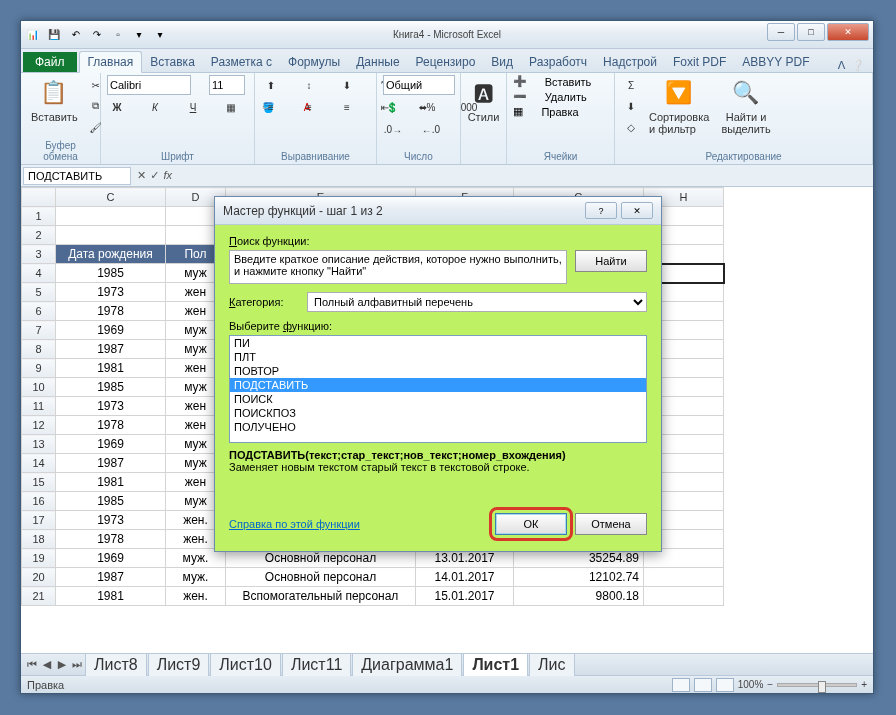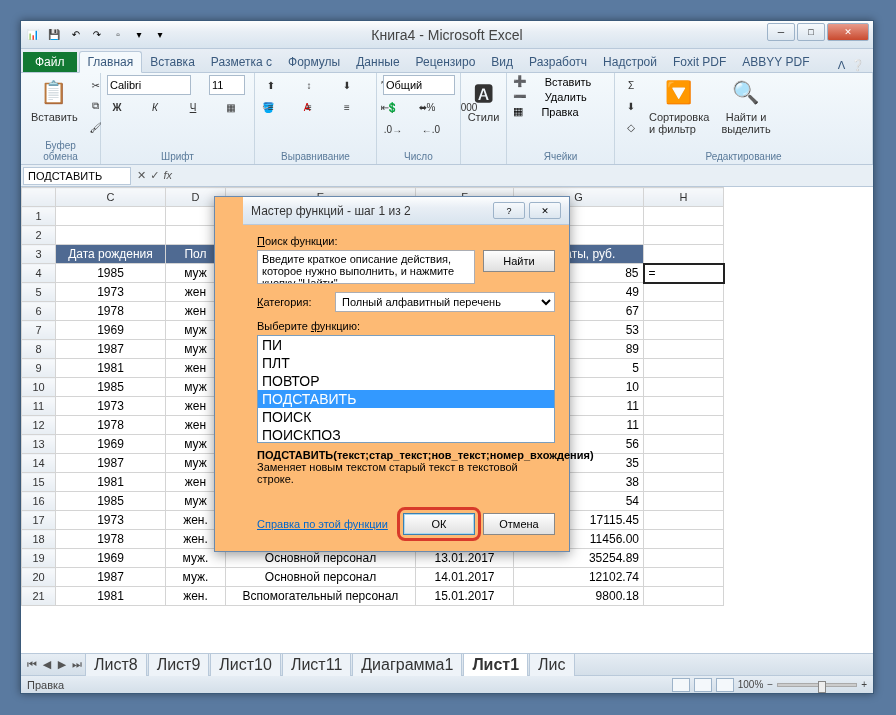--- a/index.html
+++ b/index.html
@@ -1,21 +1,21 @@
 <!DOCTYPE html>
 <html><head>
 <meta charset="utf-8">
 <style>
 * { box-sizing: border-box; margin: 0; padding: 0; font-family: "Segoe UI", Tahoma, sans-serif; }
 body { background: #5a7aa0; padding: 20px; width: 896px; height: 715px; overflow: hidden; position: relative; }
 .window { background: #fff; border: 1px solid #3b5a7a; width: 854px; height: 674px; position: relative; box-shadow: 0 0 8px rgba(0,0,0,0.4); }
 .title-bar { height: 28px; background: linear-gradient(#fdfefe,#e8eef5 40%,#d8e4ee); display: flex; align-items: center; padding: 0 4px; border-bottom: 1px solid #b9c9da; position: relative; }
 .qat { display: flex; gap: 3px; align-items: center; }
 .qat-icon { width: 18px; height: 18px; display: flex; align-items: center; justify-content: center; font-size: 10px; }
-.title-text { position: absolute; left: 50%; transform: translateX(-50%); font-size: 14px; color: #444; }
+.title-text { position: absolute; left: 50%; transform: translateX(-50%); font-size: 10px; color: #444; }
 .win-controls { position: absolute; right: 4px; top: 2px; display: flex; gap: 2px; }
 .win-btn { width: 28px; height: 18px; border: 1px solid #9db3c9; background: linear-gradient(#f6f9fc,#dce6ef); border-radius: 2px; display: flex; align-items: center; justify-content: center; font-size: 9px; }
 .win-btn.close { background: linear-gradient(#e89a8a,#c94a2f); color: #fff; width: 42px; }
 .ribbon-tabs { height: 24px; display: flex; align-items: flex-end; background: linear-gradient(#e8eef5,#dce6ef); padding-left: 2px; font-size: 12px; border-bottom: 1px solid #b9c9da; }
 .file-tab { background: #127933; color: #fff; padding: 3px 12px; font-size: 12px; margin-right: 2px; }
 .rtab { padding: 3px 8px; color: #3a5a7e; cursor: pointer; }
 .rtab.active { background: #f4f9fc; border: 1px solid #b9c9da; border-bottom: 1px solid #f4f9fc; border-radius: 3px 3px 0 0; margin-bottom: -1px; }
 .ribbon-help { margin-left: auto; margin-right: 8px; display:flex; gap:6px; color:#3a5a7e; font-size:11px; }
 .ribbon { height: 92px; background: linear-gradient(#f4f9fc,#e5eef6); border-bottom: 1px solid #b9c9da; display: flex; }
 .group { border-right: 1px solid #c8d6e2; padding: 2px 6px; display: flex; flex-direction: column; justify-content: space-between; }
@@ -44,35 +44,35 @@
 .nav-arrows span { width:14px; text-align:center; color:#555; }
 .sheet-tab { padding:2px 8px; background:#eef3f8; border:1px solid #b9c9da; border-bottom:none; font-size:16px; color:#333; }
 .sheet-tab.active { background:#fff; font-weight:bold; }
 .status-bar { height:18px; background:linear-gradient(#e6edf4,#d4dfe9); border-top:1px solid #b9c9da; display:flex; align-items:center; font-size:11px; padding:0 6px; color:#444; }
 .status-right { margin-left:auto; display:flex; gap:4px; align-items:center; font-size:10px; }
 .view-btn { width:18px; height:14px; border:1px solid #9db3c9; background:#f4f8fb; }
 .zoom-slider { width:80px; height:4px; background:#ccc; border:1px solid #aaa; position:relative; }
 .zoom-slider::after { content:""; position:absolute; left:40px; top:-3px; width:6px; height:10px; background:#eee; border:1px solid #888; }
 
 
-.dialog { position:absolute; left:193px; top:175px; width:356px; background:#fdba74; border:1px solid #6a8aae; box-shadow:0 3px 12px rgba(0,0,0,0.4); font-size:11px;padding-left:28px; }
+.dialog { position:absolute; left:193px; top:175px; width:448px; background:#bef264; border:1px solid #6a8aae; box-shadow:0 3px 12px rgba(0,0,0,0.4); font-size:11px; }
 .dlg-title { height:28px; background:linear-gradient(#fdfefe,#e8eef5 40%,#d8e4ee); border-bottom:1px solid #b9c9da; display:flex; align-items:center; padding:0 8px; }
 .dlg-title-text { font-size:12px; color:#333; }
 .dlg-win-ctrl { margin-left:auto; display:flex; gap:4px; }
 .dlg-win-btn { width:32px; height:17px; border:1px solid #9db3c9; background:linear-gradient(#f6f9fc,#dce6ef); border-radius:2px; display:flex; align-items:center; justify-content:center; font-size:9px; }
 .dlg-body { padding:10px 14px; }
 .dlg-label { margin-bottom:3px; }
 .dlg-label u { text-decoration:underline; }
 .dlg-row { display:flex; gap:8px; margin-bottom:8px; }
 .dlg-textarea { flex:1; height:34px; border:1px solid #abadb3; padding:2px 4px; font-size:11px; background:#fff; resize:none; }
 .dlg-btn { width:72px; height:22px; border:1px solid #888; background:linear-gradient(#fefefe,#e0e0e0); font-size:11px; }
 .dlg-btn.default { border:1px solid #3c7fb1; box-shadow:inset 0 0 0 1px #a8d8f0; }
 .dlg-select { flex:1; height:20px; border:1px solid #abadb3; background:#fff; font-size:11px; padding:1px 2px; }
 .dlg-listbox { width:100%; height:108px; border:1px solid #7b9ebd; background:#fff; overflow-y:scroll; margin-bottom:6px; }
-.dlg-listbox div { padding:1px 4px; font-size:14px; }
+.dlg-listbox div { padding:1px 4px; font-size:11px; }
 .dlg-listbox .sel { background:#3399ff; color:#fff; }
 .dlg-desc { font-size:11px; margin-bottom:18px; min-height:40px; }
 .dlg-desc b { font-weight:bold; }
 .dlg-footer { display:flex; align-items:center; gap:2px; }
 .dlg-link { color:#0066cc; text-decoration:underline; cursor:pointer; }
 .dlg-footer .spacer { flex:1; }
 .ok-highlight { border:3px solid #d83a2a; border-radius:8px; padding:3px; }
 </style>
 </head>
 <body>

